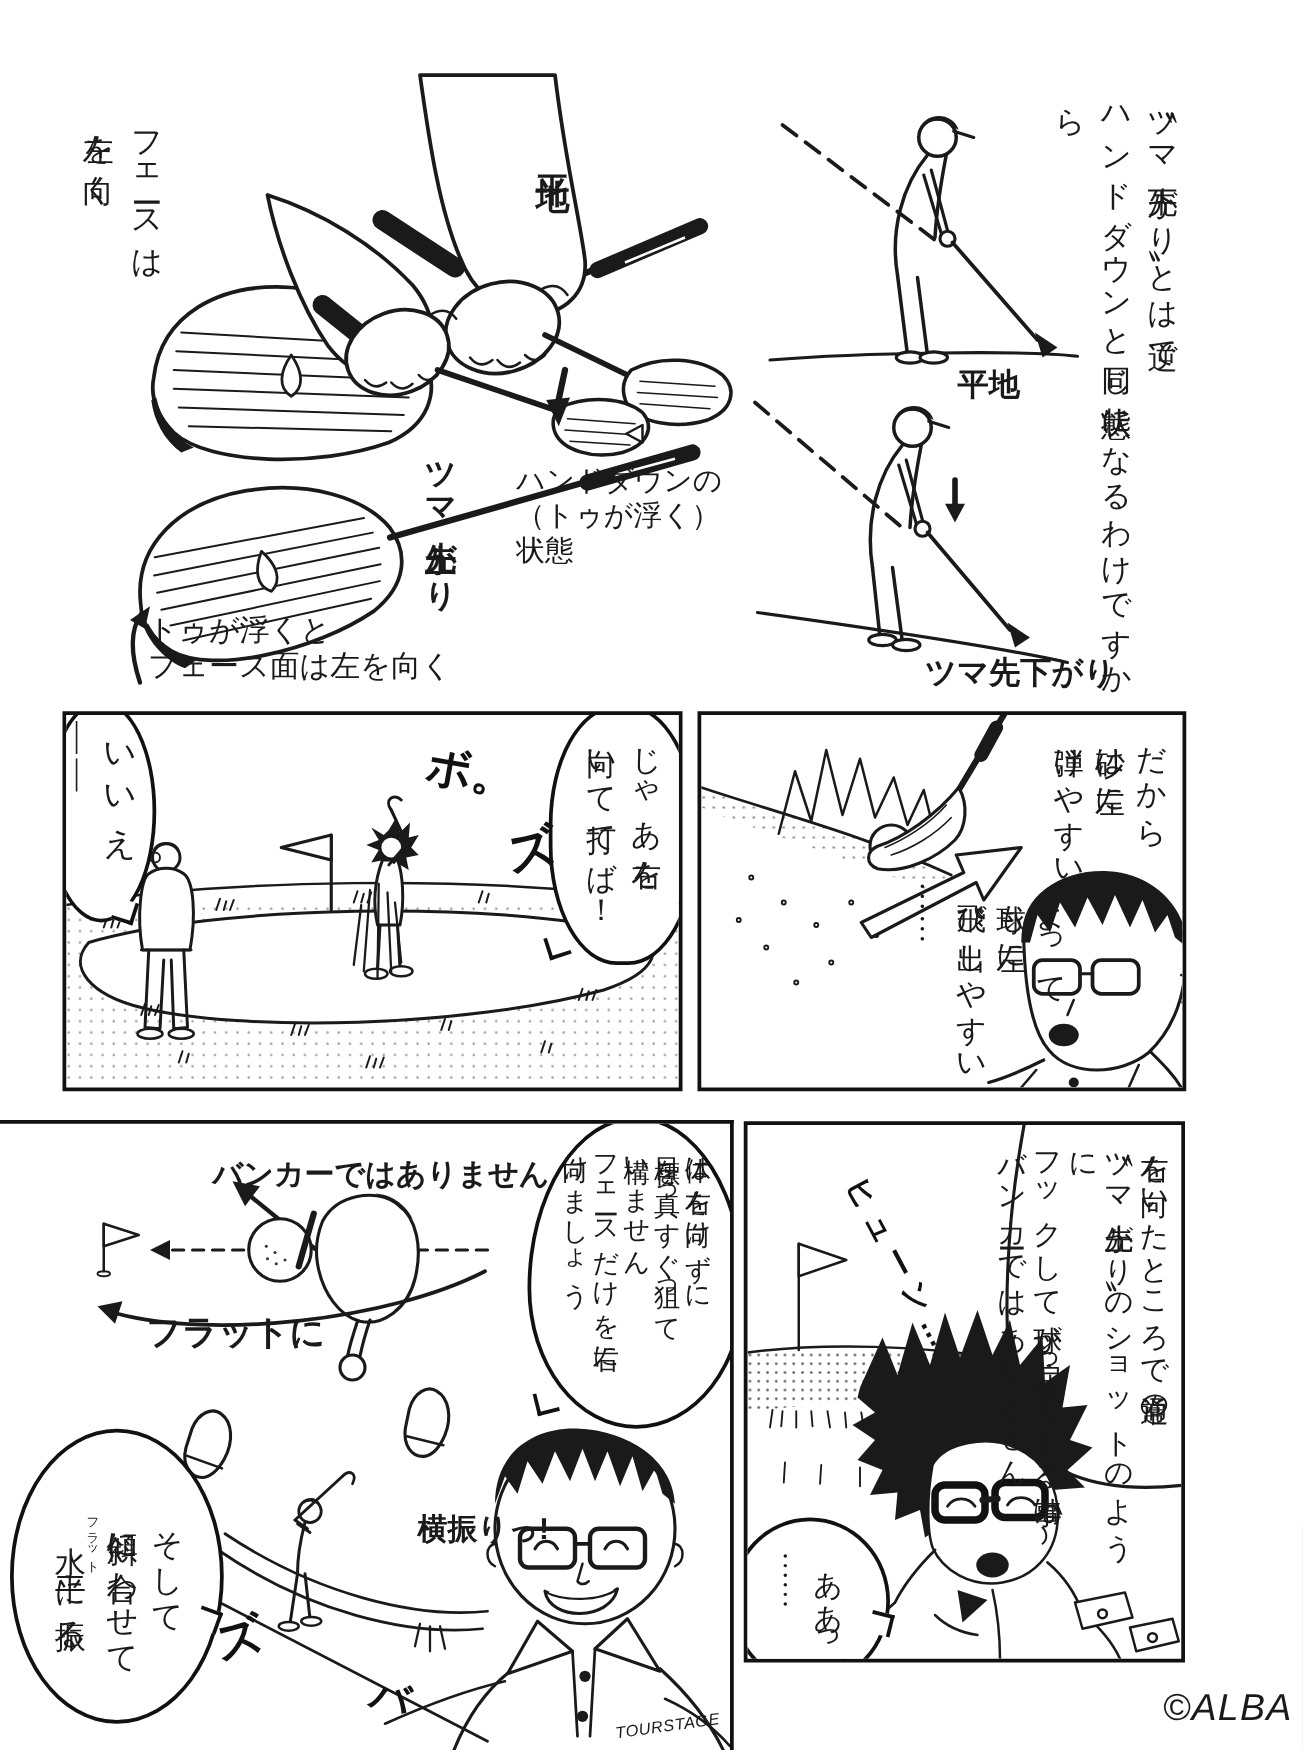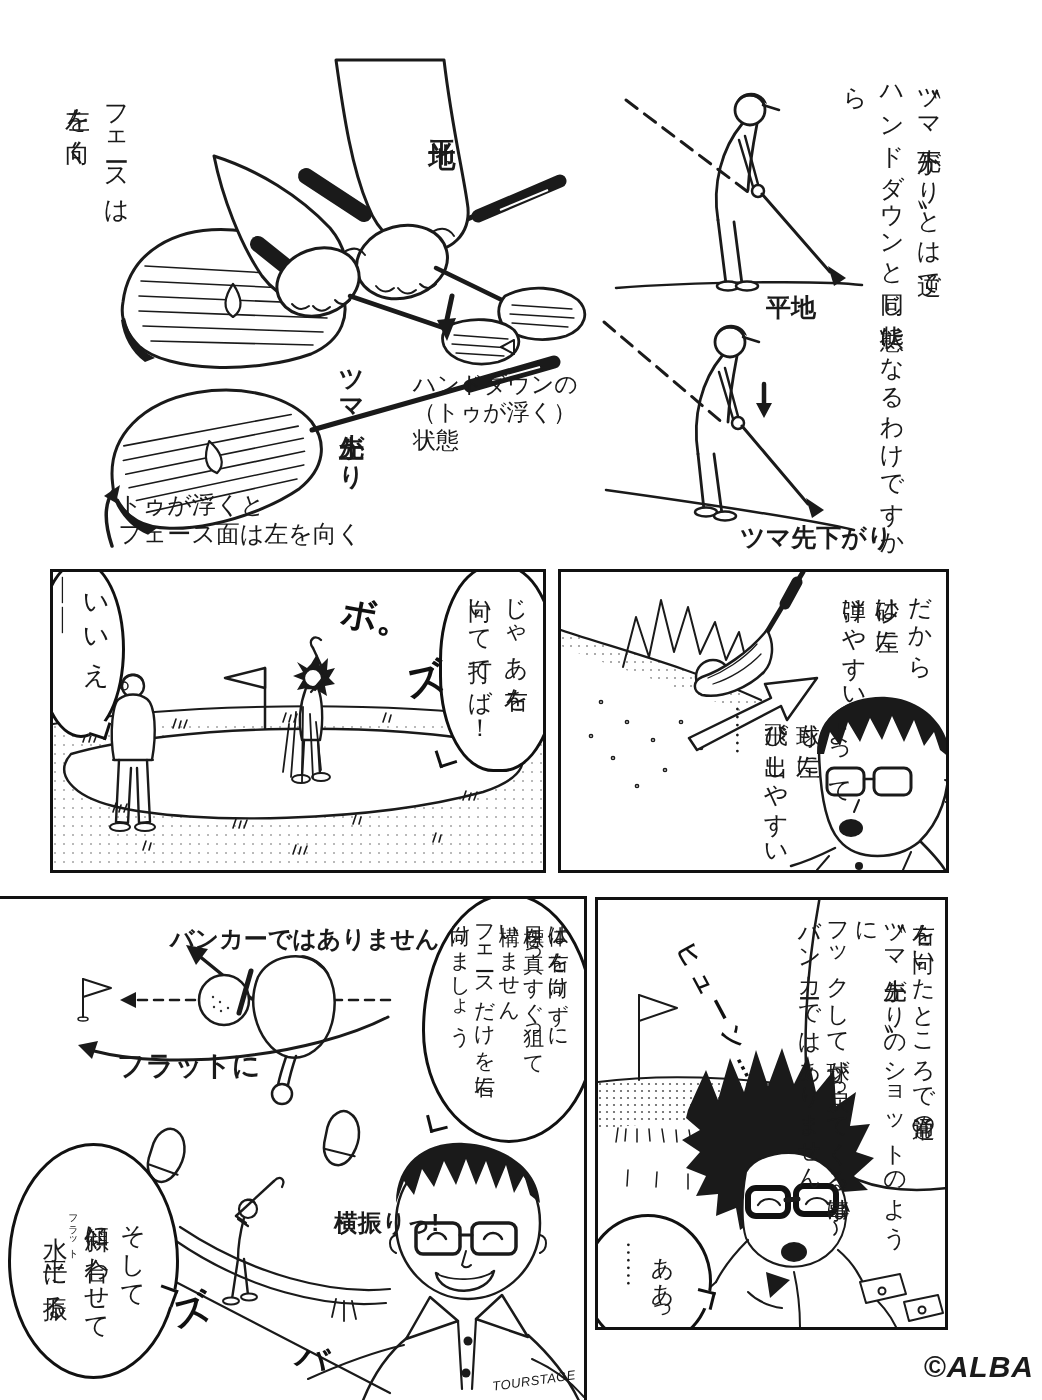--- a/index.html
+++ b/index.html
@@ -17,21 +17,21 @@
   .bubble .v{margin-top:14px;}
   .tail{position:absolute;width:15px;height:15px;background:#fff;}
   .sfx{position:absolute;font-family:"Liberation Sans","DejaVu Sans",sans-serif;
        font-weight:bold;color:#111;}
   svg{position:absolute;left:0;top:0;}
   .ink{stroke:#1a1a1a;fill:none;stroke-linecap:round;stroke-linejoin:round;}
   .fillw{fill:#fff;stroke:#1a1a1a;stroke-linecap:round;stroke-linejoin:round;}
   .filld{fill:#1a1a1a;stroke:none;}
   .lbl{line-height:1.22;}
   .credit{font-family:"Liberation Sans","DejaVu Sans",sans-serif;font-style:italic;
-          font-weight:bold;font-size:30px;letter-spacing:1px;margin-left:33px;}
+          font-weight:normal;font-size:30px;letter-spacing:1px;margin-left:33px;}
   rt{font-size:10px;letter-spacing:0;}
 </style>
 </head>
 <body>
 
 <div class="page">
 
   <svg width="1042" height="562" viewBox="0 0 1042 562">
 
     <g>

